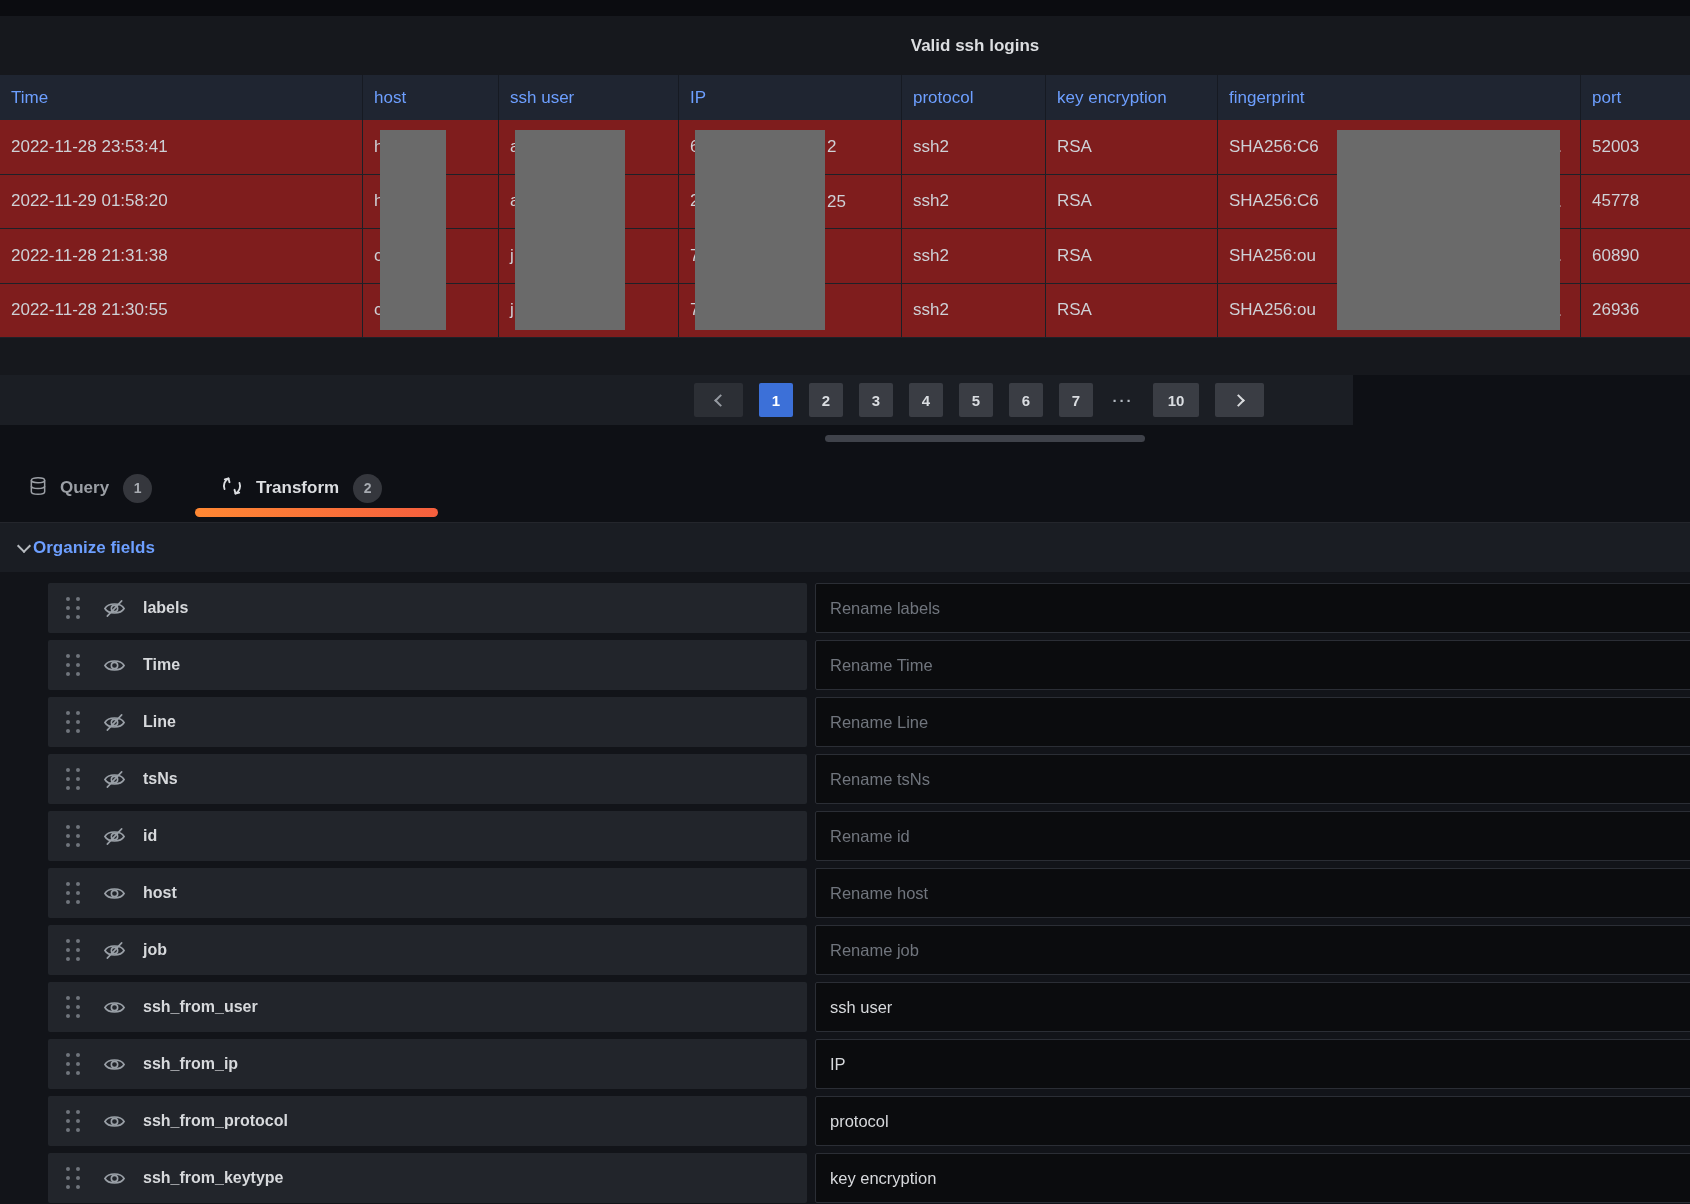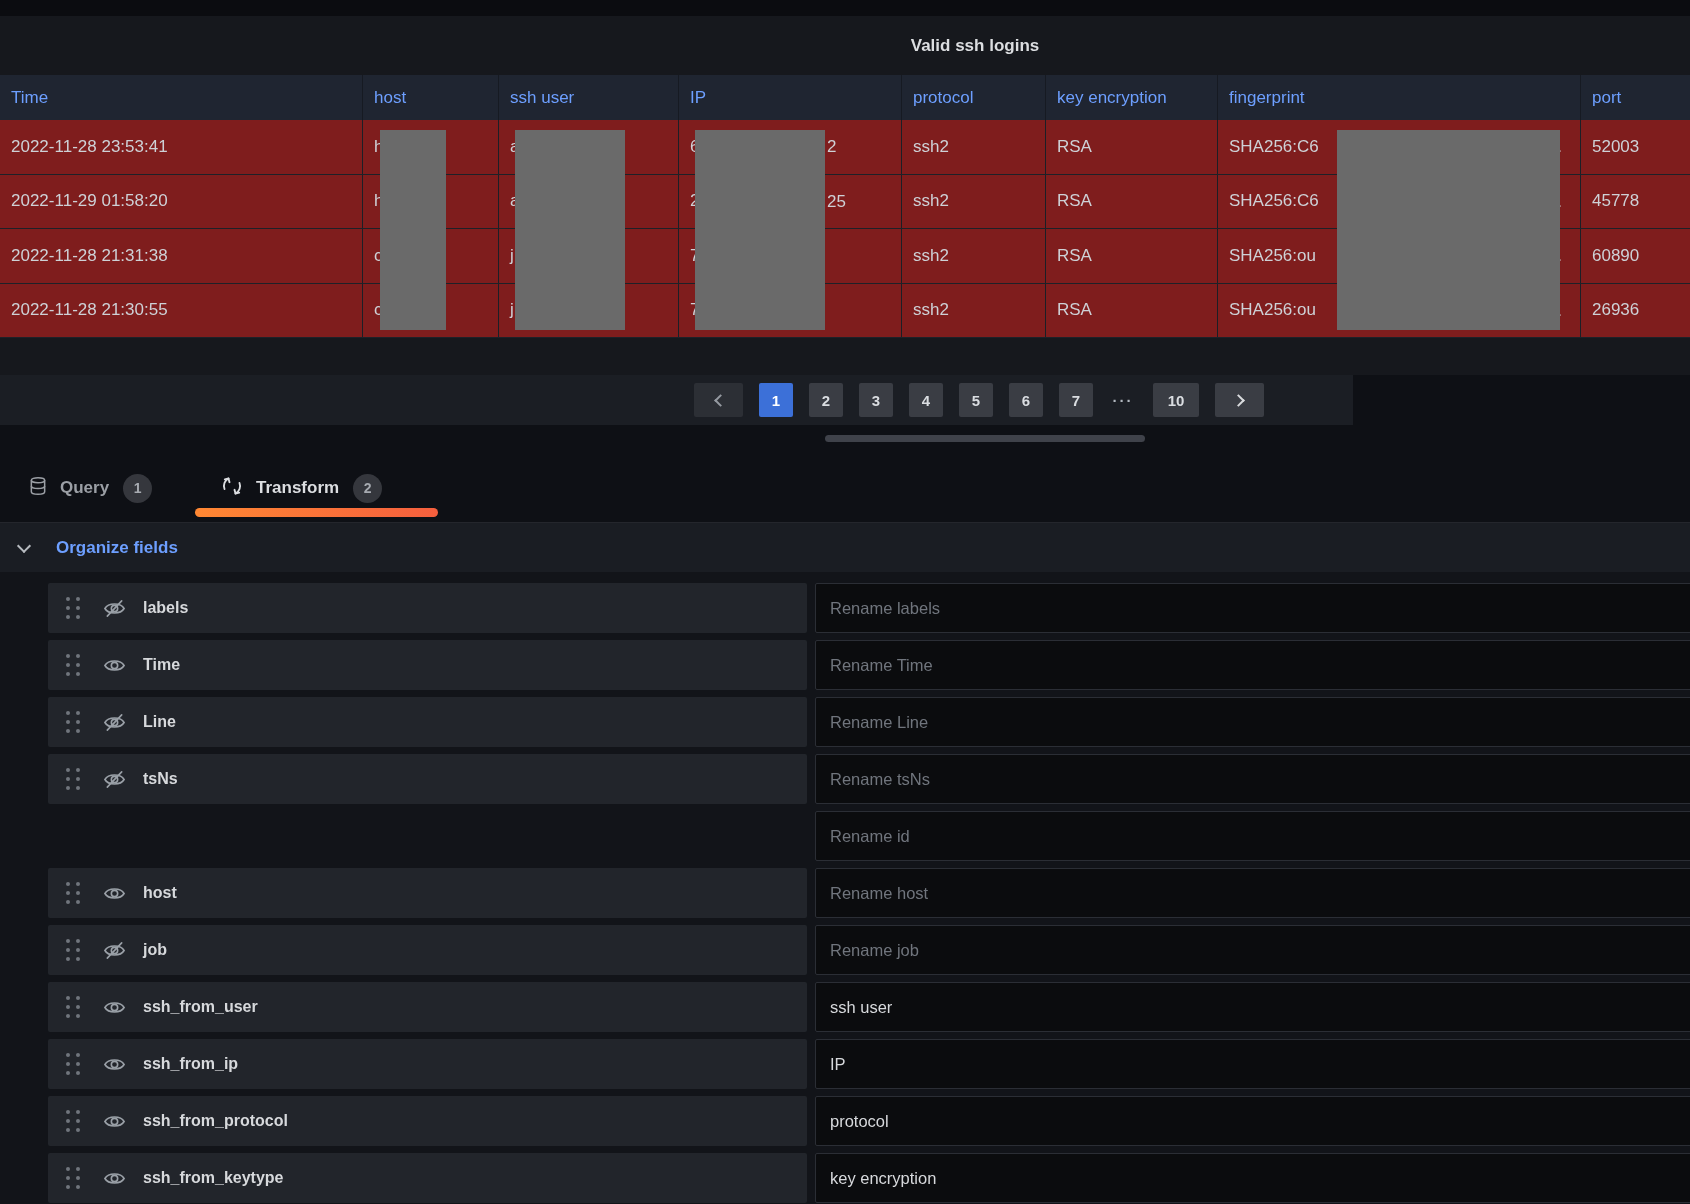--- a/index.html
+++ b/index.html
@@ -63,21 +63,21 @@
   .tbadge { width:29px; height:29px; border-radius:50%; background:#35373d; color:#a7abb1;
             font-size:14px; font-weight:bold; display:flex; align-items:center; justify-content:center; }
   .tab-underline { position:absolute; left:195px; top:83px; width:243px; height:9px; border-radius:5px;
                    background:linear-gradient(90deg,#ff8833,#f55f3e); }
 
   
   .of-strip { position:absolute; left:0; top:522px; width:1690px; height:50px; background:#1a1d23;
               border-top:1px solid #24262c; display:flex; align-items:center; }
   .of-chevron { width:10px; height:10px; border-right:2px solid #b7bbc0; border-bottom:2px solid #b7bbc0;
                 transform:rotate(45deg); margin:-4px 0 0 19px; cursor:pointer; }
-  .of-title { color:#6d9fff; font-size:17px; font-weight:bold; margin-left:27px; }
+  .of-title { color:#6d9fff; font-size:17px; font-weight:bold; margin-left:4px; }
 
   .fields-pane { position:absolute; left:0; top:572px; width:1690px; height:632px; background:#121419; }
   .frow { position:absolute; left:10px; width:1690px; height:50px; }
   .fname { position:absolute; left:38px; top:0; width:759px; height:50px; background:#22252b;
            border-radius:2px; display:flex; align-items:center; }
   .fhandle { display:grid; grid-template-columns:4px 4px; grid-auto-rows:4px; gap:5px 6px;
              margin-left:18px; cursor:grab; }
   .fhandle i { width:4px; height:4px; border-radius:50%; background:#70757d; }
   .feye { margin-left:22px; width:24px; height:24px; display:flex; align-items:center; justify-content:center; cursor:pointer; }
   .flabel { margin-left:17px; color:#d7d9dc; font-size:16px; font-weight:bold; }
@@ -292,20 +292,38 @@
               <path d="M2 12 C 5.5 5.8, 18.5 5.8, 22 12 C 18.5 18.2, 5.5 18.2, 2 12 Z"></path>
               <circle cx="12" cy="12" r="3.3"></circle>
               <line x1="4.5" y1="20" x2="19.5" y2="4"></line>
             </svg>
           </span>
           <span class="flabel">tsNs</span>
         </div>
         <input class="finput" type="text" readonly="" placeholder="Rename tsNs" style="">
       </div>
       <div class="frow" style="top: 239px;">
+        <div class="fname">
+          <span class="fhandle">
+            <i></i>
+            <i></i>
+            <i></i>
+            <i></i>
+            <i></i>
+            <i></i>
+          </span>
+          <span class="feye">
+            <svg width="23" height="23" viewBox="0 0 24 24" fill="none" stroke="#9aa0a7" stroke-width="1.7" stroke-linecap="round">
+              <path d="M2 12 C 5.5 5.8, 18.5 5.8, 22 12 C 18.5 18.2, 5.5 18.2, 2 12 Z"></path>
+              <circle cx="12" cy="12" r="3.3"></circle>
+              <line x1="4.5" y1="20" x2="19.5" y2="4"></line>
+            </svg>
+          </span>
+          <span class="flabel">id</span>
+        </div>
         <input class="finput" type="text" readonly="" placeholder="Rename id" style="">
       </div>
       <div class="frow" style="top: 296px;">
         <div class="fname">
           <span class="fhandle">
             <i></i>
             <i></i>
             <i></i>
             <i></i>
             <i></i>

